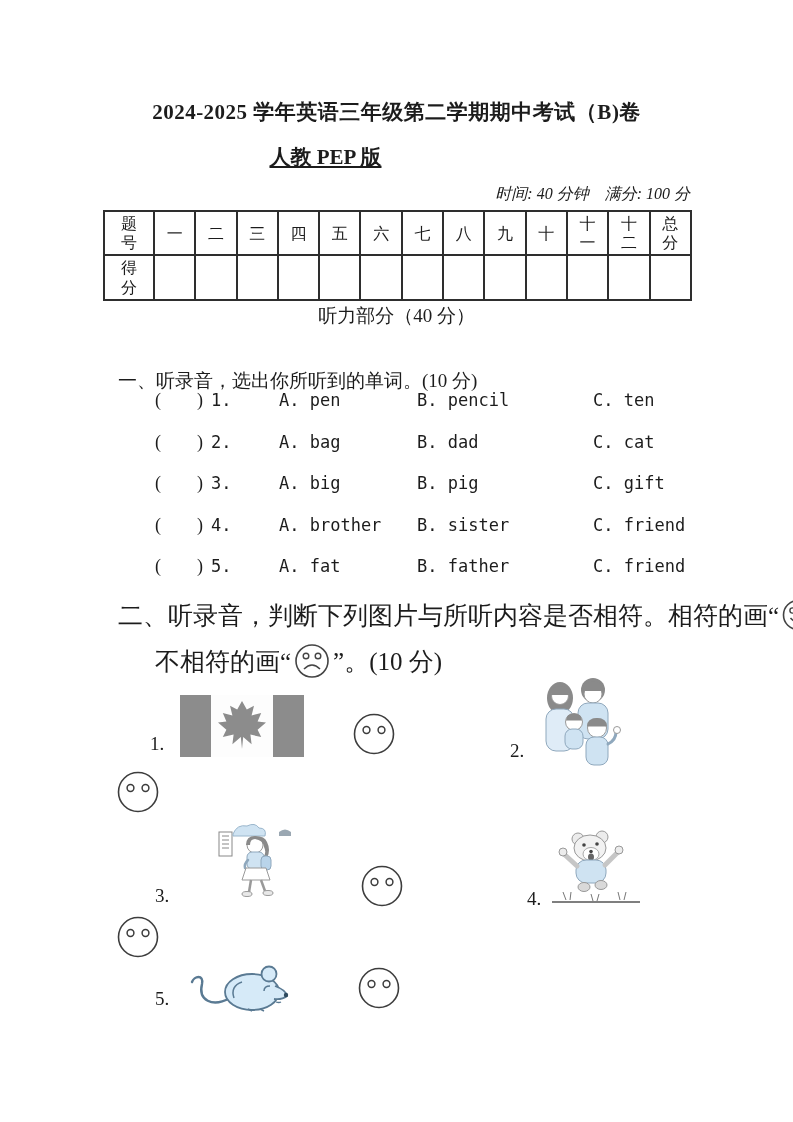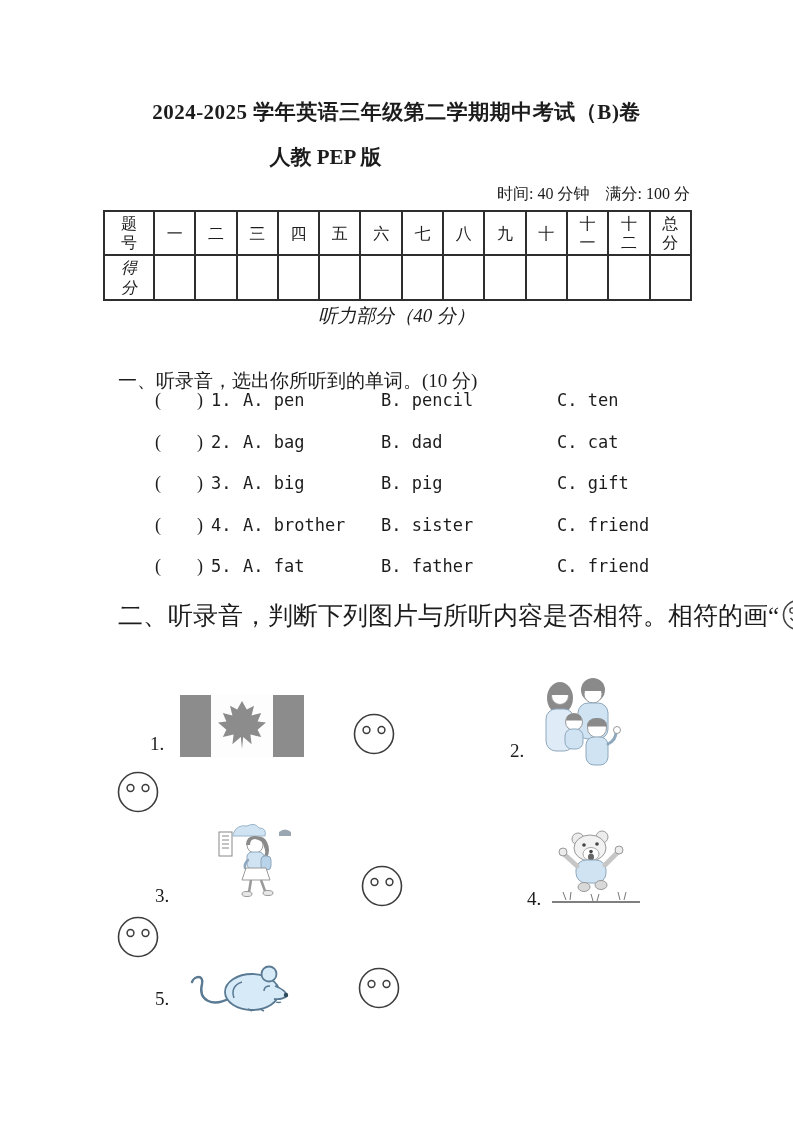--- a/index.html
+++ b/index.html
@@ -1,35 +1,35 @@
 <!DOCTYPE html>
 <html><head>
 <meta charset="utf-8">
 <style>
   html,body{margin:0;padding:0;background:#fff;}
   .page{position:relative;width:793px;height:1122px;background:#fff;overflow:hidden;
         font-family:"Liberation Serif","DejaVu Serif",serif;color:#1c1c1c;}
   .title{position:absolute;left:0;top:98px;width:793px;text-align:center;
          font-size:21px;font-weight:bold;letter-spacing:.5px;}
   .subtitle{position:absolute;left:0;top:143px;width:651px;text-align:center;
-            font-size:21px;font-weight:bold;}
-  .meta{position:absolute;left:103px;top:184px;width:587px;text-align:right;font-size:16px;}
+            font-size:21px;font-weight:bold;text-decoration:underline;}
+  .meta{position:absolute;left:103px;top:184px;width:587px;text-align:right;font-size:16px;font-style:italic;}
   table.score{position:absolute;left:103px;top:210px;width:589px;border-collapse:collapse;
               table-layout:fixed;font-size:16px;}
   table.score td{border:2px solid #2e2e2e;text-align:center;vertical-align:middle;
                  padding:2px 4px;line-height:1.2;word-break:break-all;}
   table.score td.w2{padding:2px 11px;}
-  tr.r1{height:42px;} tr.r2{height:32px;font-style:italic;}
-  .part-heading{position:absolute;left:0;top:303px;width:793px;text-align:center;font-size:19px;font-style:italic;}
+  tr.r1{height:42px;} tr.r2{height:32px;}
+  .part-heading{position:absolute;left:0;top:303px;width:793px;text-align:center;font-size:19px;}
   .sec1-title{position:absolute;left:118px;top:368px;font-size:19px;}
   .qrow{position:absolute;left:155px;display:flex;align-items:baseline;
         font-family:"DejaVu Sans Mono","Liberation Mono",monospace;font-size:17px;}
   .qrow .paren{width:56px;white-space:pre;font-family:"Liberation Serif",serif;font-size:18px;}
   .qrow .qnum{width:32px;}
-  .qrow .opt-a{width:138px;}
+  .qrow .opt-a{width:138px;margin-left:36px;}
   .qrow .opt-b{width:176px;}
   .sec2-line{position:absolute;font-size:25px;line-height:40px;white-space:nowrap;}
   .inline-face{display:inline-block;vertical-align:middle;margin:0 2px 6px 2px;}
   .item-num{position:absolute;font-size:19px;}
   .art{position:absolute;}
   .face{position:absolute;width:44px;height:44px;}
 </style>
 </head>
 <body>
 
@@ -132,20 +132,28 @@
     <span class="opt-c">C. friend</span>
   </div>
 
   <div class="sec2-line" style="left:118px;top:596px">
     <span>二、听录音，判断下列图片与所听内容是否相符。相符的画“</span><svg class="inline-face" width="34" height="34" viewBox="0 0 34 34">
         <circle cx="17" cy="17" r="14.5" fill="none" stroke="#444" stroke-width="1.6"></circle>
         <circle cx="11.5" cy="12.5" r="2.6" fill="none" stroke="#444" stroke-width="1.4"></circle>
         <circle cx="22.5" cy="12.5" r="2.6" fill="none" stroke="#444" stroke-width="1.4"></circle>
         <path d="M9.5 20 Q17 28 24.5 20" fill="none" stroke="#444" stroke-width="1.6"></path>
       </svg><span>”，</span>
+  </div>
+  <div class="sec2-line" style="left:155px;top:642px">
+    <span>不相符的画“</span><svg class="inline-face" width="38" height="38" viewBox="0 0 38 38">
+        <circle cx="19" cy="19" r="16" fill="none" stroke="#444" stroke-width="1.6"></circle>
+        <circle cx="13" cy="14" r="2.8" fill="none" stroke="#444" stroke-width="1.4"></circle>
+        <circle cx="25" cy="14" r="2.8" fill="none" stroke="#444" stroke-width="1.4"></circle>
+        <path d="M11 27 Q19 19 27 27" fill="none" stroke="#444" stroke-width="1.6"></path>
+      </svg><span>”。(10 分)</span>
   </div>
 
   <div class="item-num" style="left:150px;top:733px">1.</div>
   <svg class="art" style="left:180px;top:695px" width="124" height="62" viewBox="0 0 124 62">
     <rect x="0" y="0" width="31" height="62" fill="#8c8c8c"></rect>
     <rect x="93" y="0" width="31" height="62" fill="#8c8c8c"></rect>
     <rect x="31" y="0" width="62" height="62" fill="#fdfdfd"></rect>
     <g transform="translate(38,6) scale(1.2)">
       <polygon fill="#8c8c8c" points="20,0 24,7 30,4 28,12 36,10 33,17 40,18 33,24 36,30 27,28 28,36 21,30 20,40 19,30 12,36 13,28 4,30 7,24 0,18 7,17 4,10 12,12 10,4 16,7"></polygon>
     </g>

